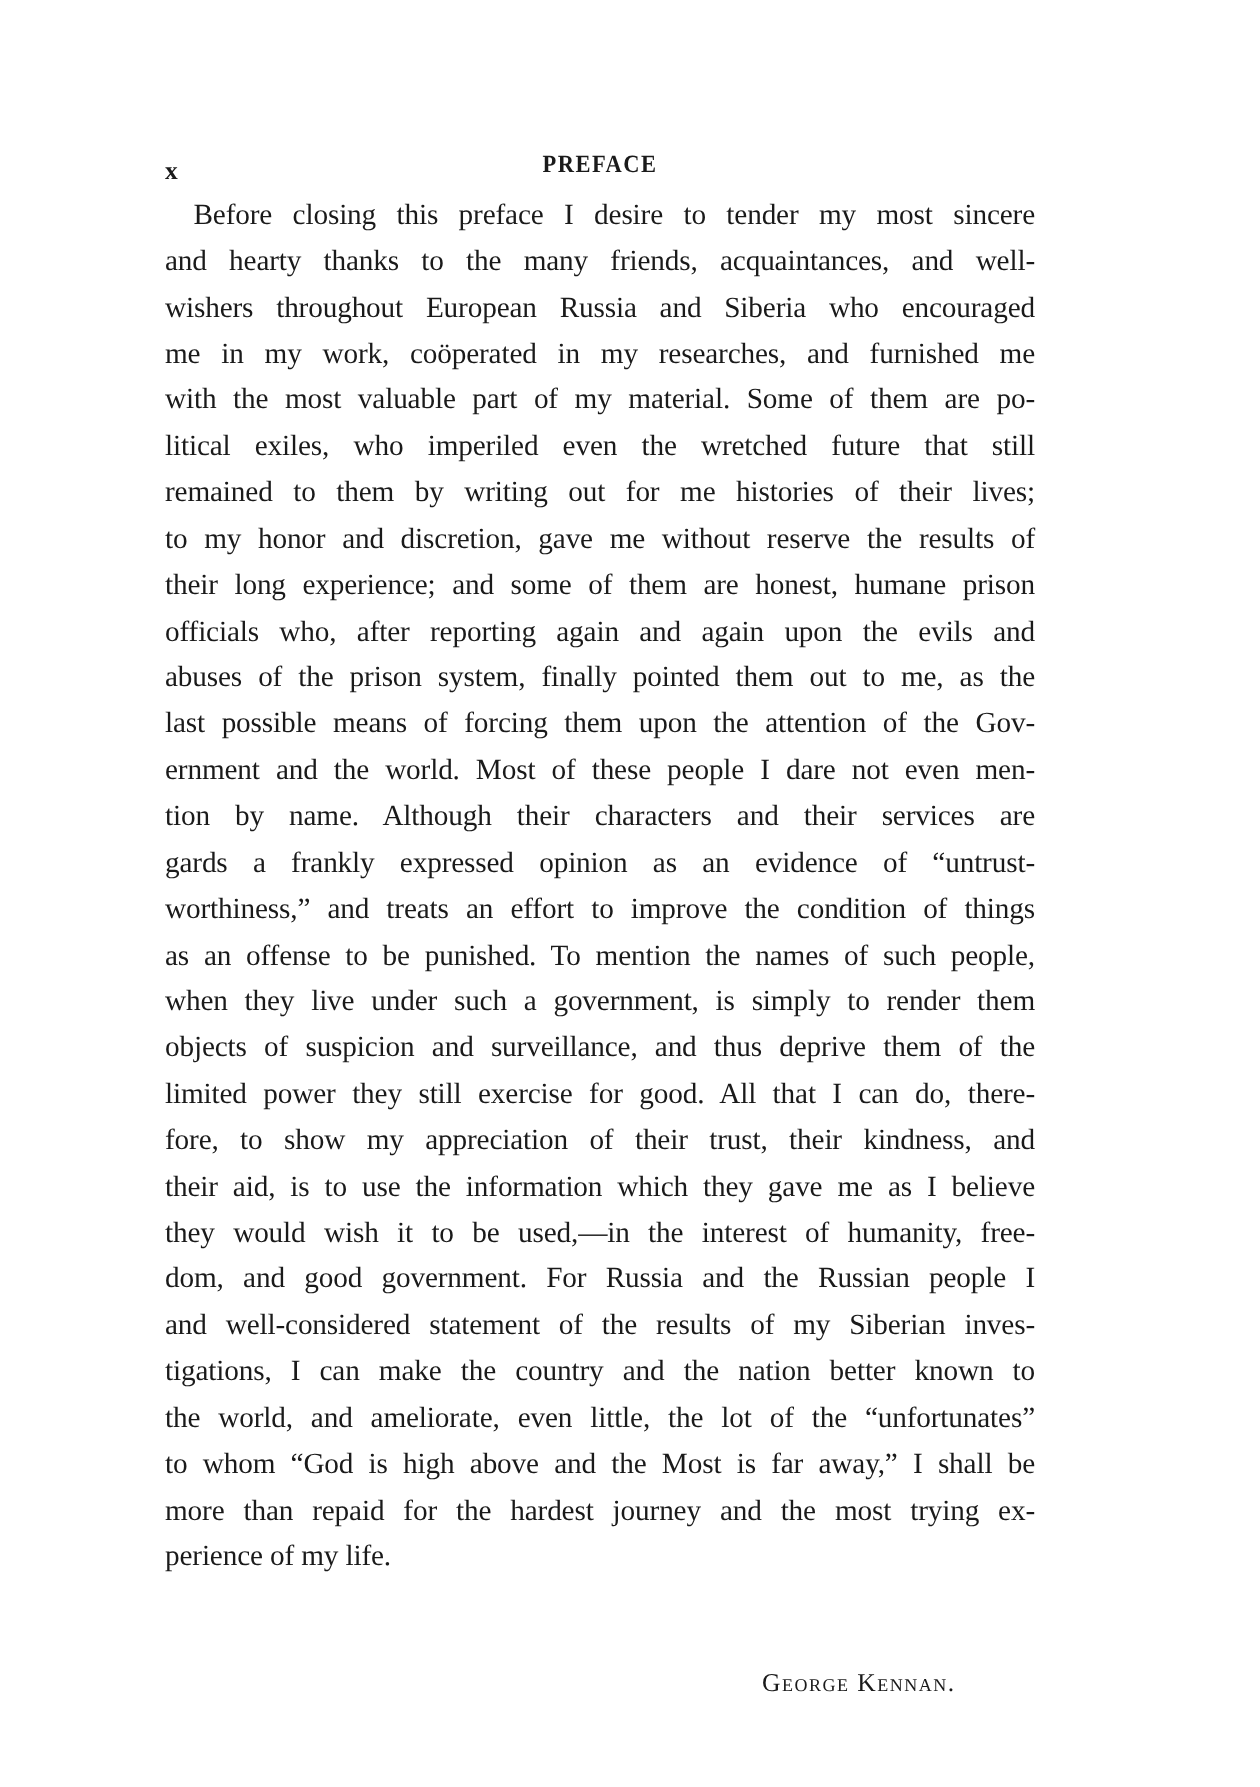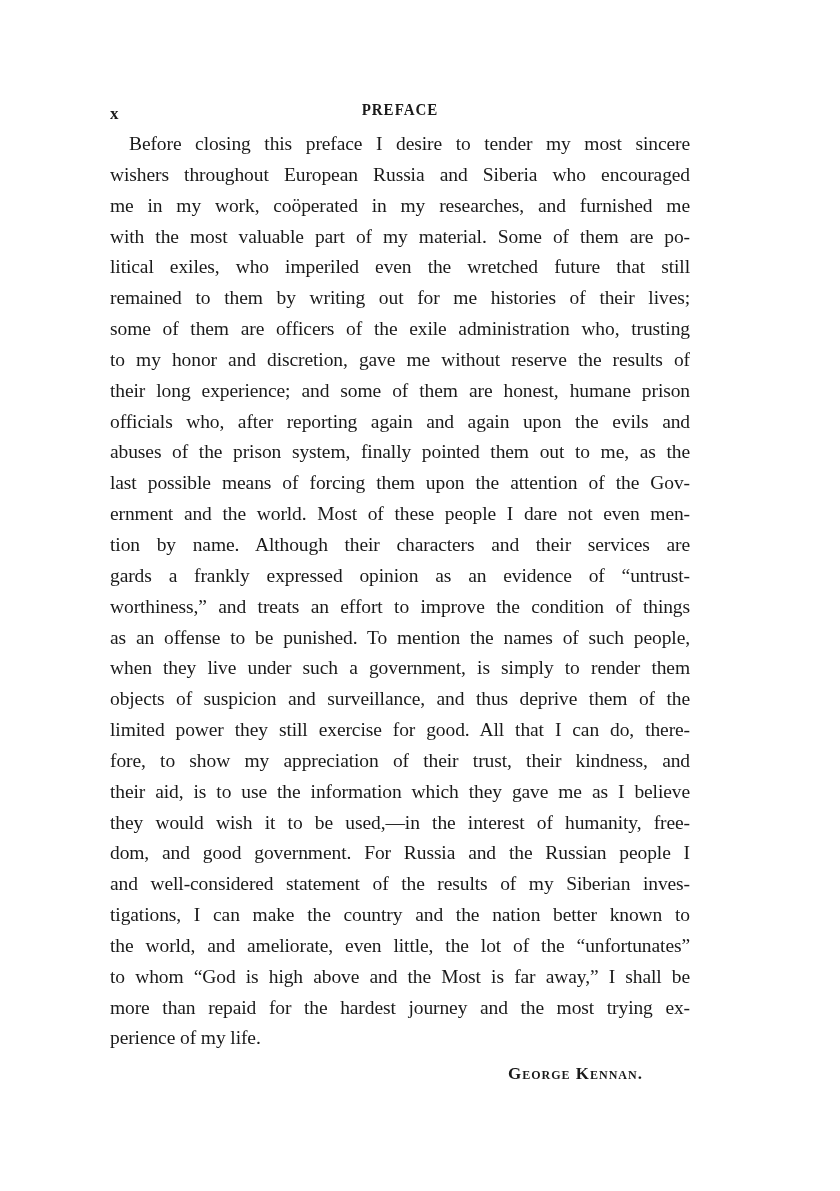--- a/index.html
+++ b/index.html
@@ -65,45 +65,45 @@
     letter-spacing: -0.1px;
   }
   .line.first {
     padding-left: 19px;
   }
   .line.last {
     text-align-last: left;
   }
   .signature {
     position: absolute;
-    top: 1064px;
+    top: 1112px;
     left: 398px;
     font-size: 17px;
-    font-weight: bold;
+    font-weight: normal;
     font-variant: small-caps;
     letter-spacing: 1px;
   }
 </style>
 </head>
 <body>
 
 <div class="page">
   <div class="running-head">
     <span class="folio">x</span>
     <div class="head-title">PREFACE</div>
   </div>
 
   <div class="body-text" id="body-text">
       <div class="line first">Before closing this preface I desire to tender my most sincere</div>
+      <div class="line">and hearty thanks to the many friends, acquaintances, and well-</div>
       <div class="line">wishers throughout European Russia and Siberia who encouraged</div>
       <div class="line">me in my work, coöperated in my researches, and furnished me</div>
       <div class="line">with the most valuable part of my material.  Some of them are po-</div>
       <div class="line">litical exiles, who imperiled even the wretched future that still</div>
       <div class="line">remained to them by writing out for me histories of their lives;</div>
-      <div class="line">some of them are officers of the exile administration who, trusting</div>
       <div class="line">to my honor and discretion, gave me without reserve the results of</div>
       <div class="line">their long experience; and some of them are honest, humane prison</div>
       <div class="line">officials who, after reporting again and again upon the evils and</div>
       <div class="line">abuses of the prison system, finally pointed them out to me, as the</div>
       <div class="line">last possible means of forcing them upon the attention of the Gov-</div>
       <div class="line">ernment and the world.  Most of these people I dare not even men-</div>
       <div class="line">tion by name.  Although their characters and their services are</div>
       <div class="line">gards a frankly expressed opinion as an evidence of “untrust-</div>
       <div class="line">worthiness,” and treats an effort to improve the condition of things</div>
       <div class="line">as an offense to be punished.  To mention the names of such people,</div>

